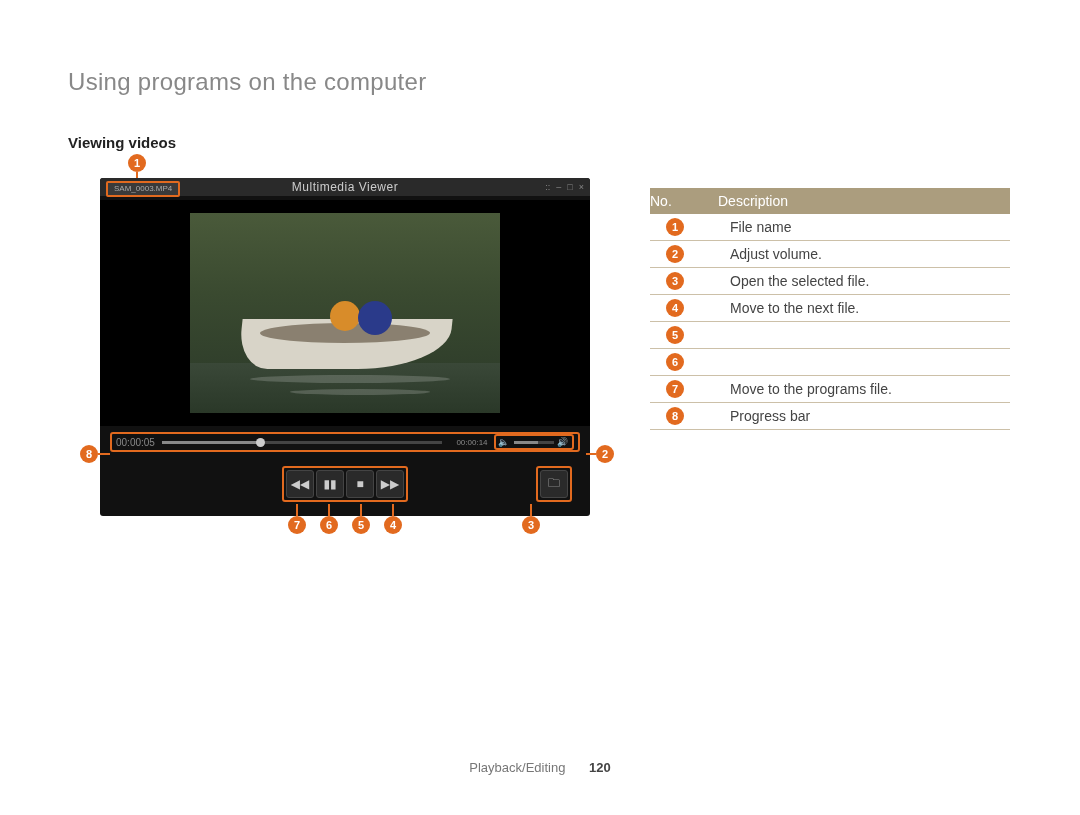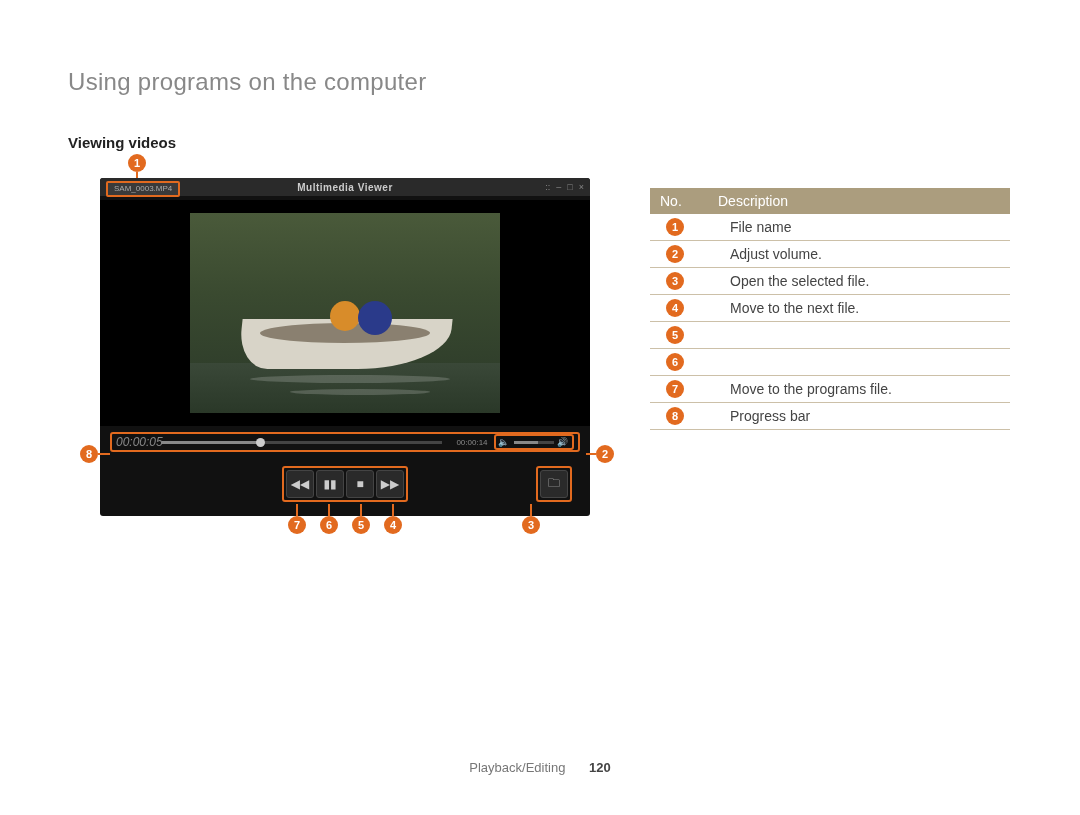--- a/index.html
+++ b/index.html
@@ -71,22 +71,22 @@
     background: #3a3a3a;
     border: 2px solid #e26a1f;
     border-radius: 2px;
     color: #aaa;
     font-size: 8px;
     line-height: 12px;
   }
   .viewer-title {
     margin: 1px auto;
     color: #ccc;
-    font-size: 10px;
-    font-weight: bold;
+    font-size: 12px;
+    font-weight: normal;
     letter-spacing: 0.5px;
   }
   .win-controls {
     position: absolute;
     right: 6px;
     top: 4px;
     display: flex;
     gap: 6px;
     color: #888;
     font-size: 9px;
@@ -142,21 +142,21 @@
     top: 254px;
     left: 10px;
     right: 10px;
     height: 20px;
     display: flex;
     align-items: center;
     border: 2px solid #e26a1f;
     border-radius: 3px;
     padding: 0 4px;
   }
-  .time-left { color:#888; font-size:12px; width:40px;font-style:italic; }
+  .time-left { color:#888; font-size:10px; width:40px; }
   .progress-track {
     flex: 1;
     height: 3px;
     background: #444;
     position: relative;
     margin: 0 6px;
   }
   .progress-fill {
     position: absolute; left:0; top:0; bottom:0; width:35%;
     background: #888;
@@ -215,21 +215,21 @@
     font-size: 14px;
     color: #444;
   }
   .desc-header {
     display:flex;
     background: #ab9d7e;
     color: #fff;
     height: 26px;
     align-items:center;
   }
-  .col-no { width: 62px; padding-left: 10px; }
+  .col-no { width: 62px; }
   .col-desc { flex: 1; padding-left: 6px; }
   .desc-row {
     display:flex;
     height: 27px;
     align-items:center;
     border-bottom: 1px solid #ccc0a8;
   }
   .row-badge {
     width:18px; height:18px; border-radius:50%;
     background:#e26a1f; color:#fff; font-size:11px; font-weight:bold;

